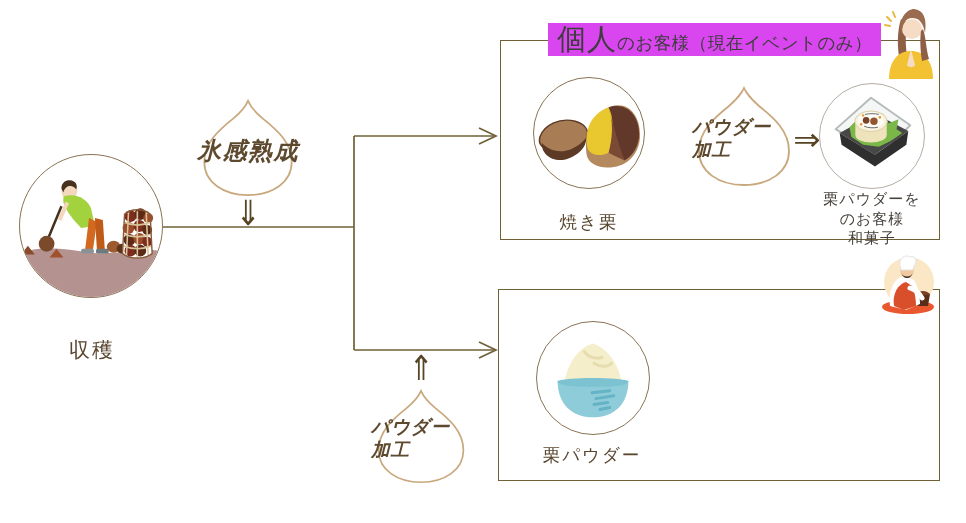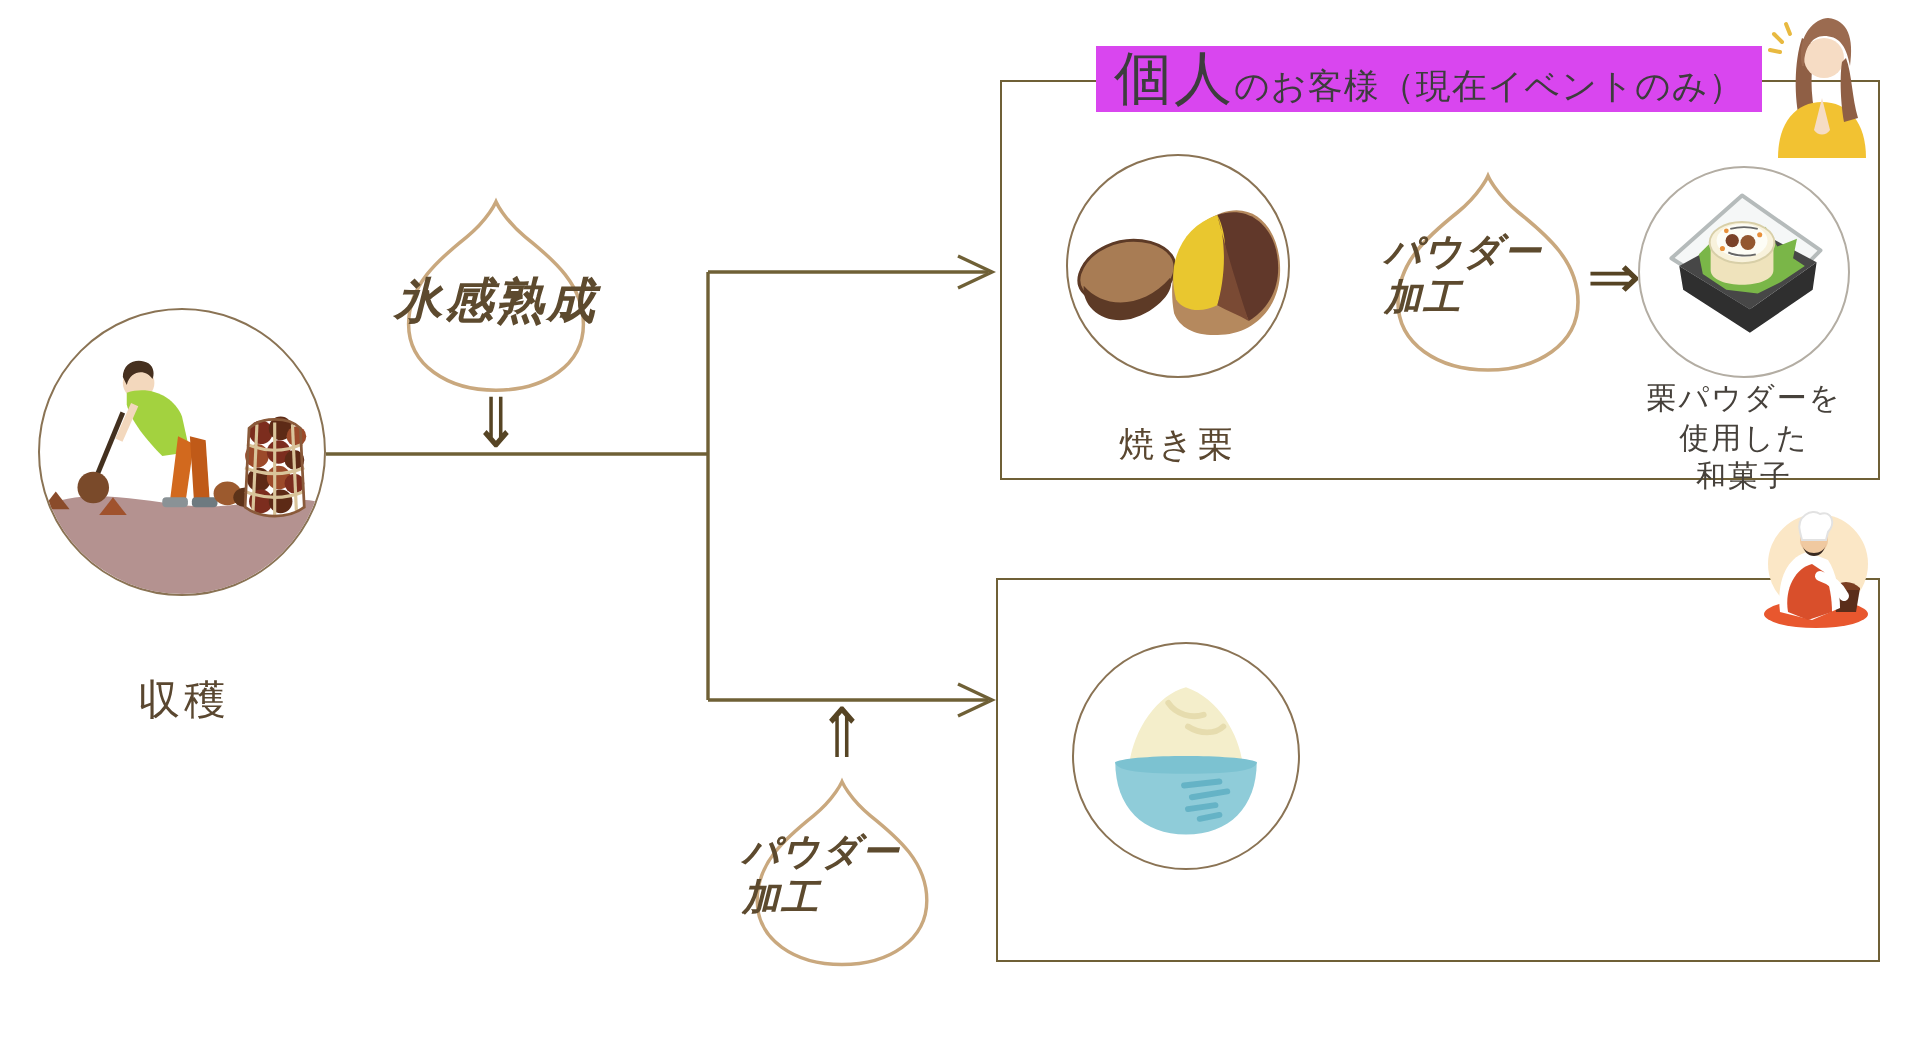--- a/index.html
+++ b/index.html
@@ -164,21 +164,21 @@
       <circle cx="55" cy="38" r="3.8" fill="#93572F"></circle>
       <circle cx="42" cy="41" r="1.3" fill="#E8903A"></circle>
         <circle cx="61" cy="34" r="1.3" fill="#E8903A"></circle>
         <circle cx="44" cy="32" r="1.2" fill="#E8903A"></circle>
       <path d="M46,31 C50,30 56,30 60,31" stroke="#666" stroke-width="1" fill="none"></path>
       <path d="M45,43 C49,45 55,45 59,44" stroke="#666" stroke-width="1" fill="none"></path>
     </svg>
   </div>
   <div class="abs caption" style="left:812px;top:190px;width:120px;">
     <div>栗パウダーを</div>
-    <div>使用した</div>
+    <div>のお客様</div>
     <div>和菓子</div>
   </div>
 
   <div class="abs group-box" style="left:498px;top:289px;width:442px;height:192px;"></div>
 
   <div class="abs illus" style="left:876px;top:254px;width:66px;height:64px;">
     <svg viewBox="0 0 66 64">
       <circle cx="33" cy="28" r="25" fill="#FBE7C6"></circle>
       <ellipse cx="32" cy="53" rx="26" ry="7" fill="#E8572E"></ellipse>
       <path d="M40,40 L54,40 L52,52 L42,52 Z" fill="#5A2D1A"></path>
@@ -202,20 +202,21 @@
       <path d="M21,60 L93,60 C93,83 79,97 57,97 C35,97 21,83 21,60 Z" fill="#8FCCD9"></path>
       <path d="M21,60 C30,56 84,56 93,60 C93,64 84,66 57,66 C30,66 21,64 21,60 Z" fill="#7CC2D1"></path>
       <g stroke="#5FAEC2" stroke-width="3" stroke-linecap="round" fill="none" opacity="0.85">
         <path d="M56,72 L74,70"></path>
           <path d="M60,78 L78,75"></path>
           <path d="M58,84 L72,82"></path>
           <path d="M64,89 L74,87"></path>
       </g>
     </svg>
   </div>
+  <div class="abs lbl lbl-item" style="left:522px;top:443px;width:140px;">栗パウダー</div>
 
   <div class="abs dbl-arrow arrow-v" style="left:406px;top:353px;width:30px;">⇑</div>
   <div class="abs bubble" style="left:371px;top:388px;width:100px;height:98px;">
     <svg viewBox="0 0 104 104">
       <path d="M52,3 C52,3 56,12 67,21 C82,33 97,46 97,66 C97,87 77,100 52,100 C27,100 7,87 7,66 C7,46 22,33 37,21 C48,12 52,3 52,3 Z" fill="#FFFFFF" stroke="#C9A87E" stroke-width="1.8"></path>
     </svg>
     <div class="bubble-text bubble-two">
       <div>パウダー</div>
       <div>加工</div>
     </div>

